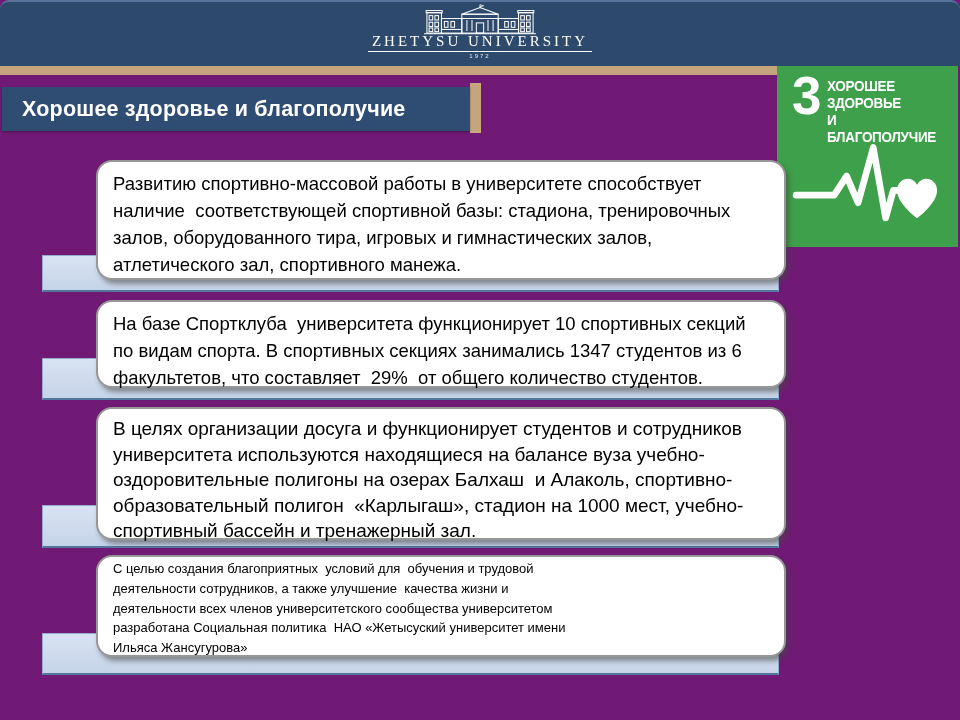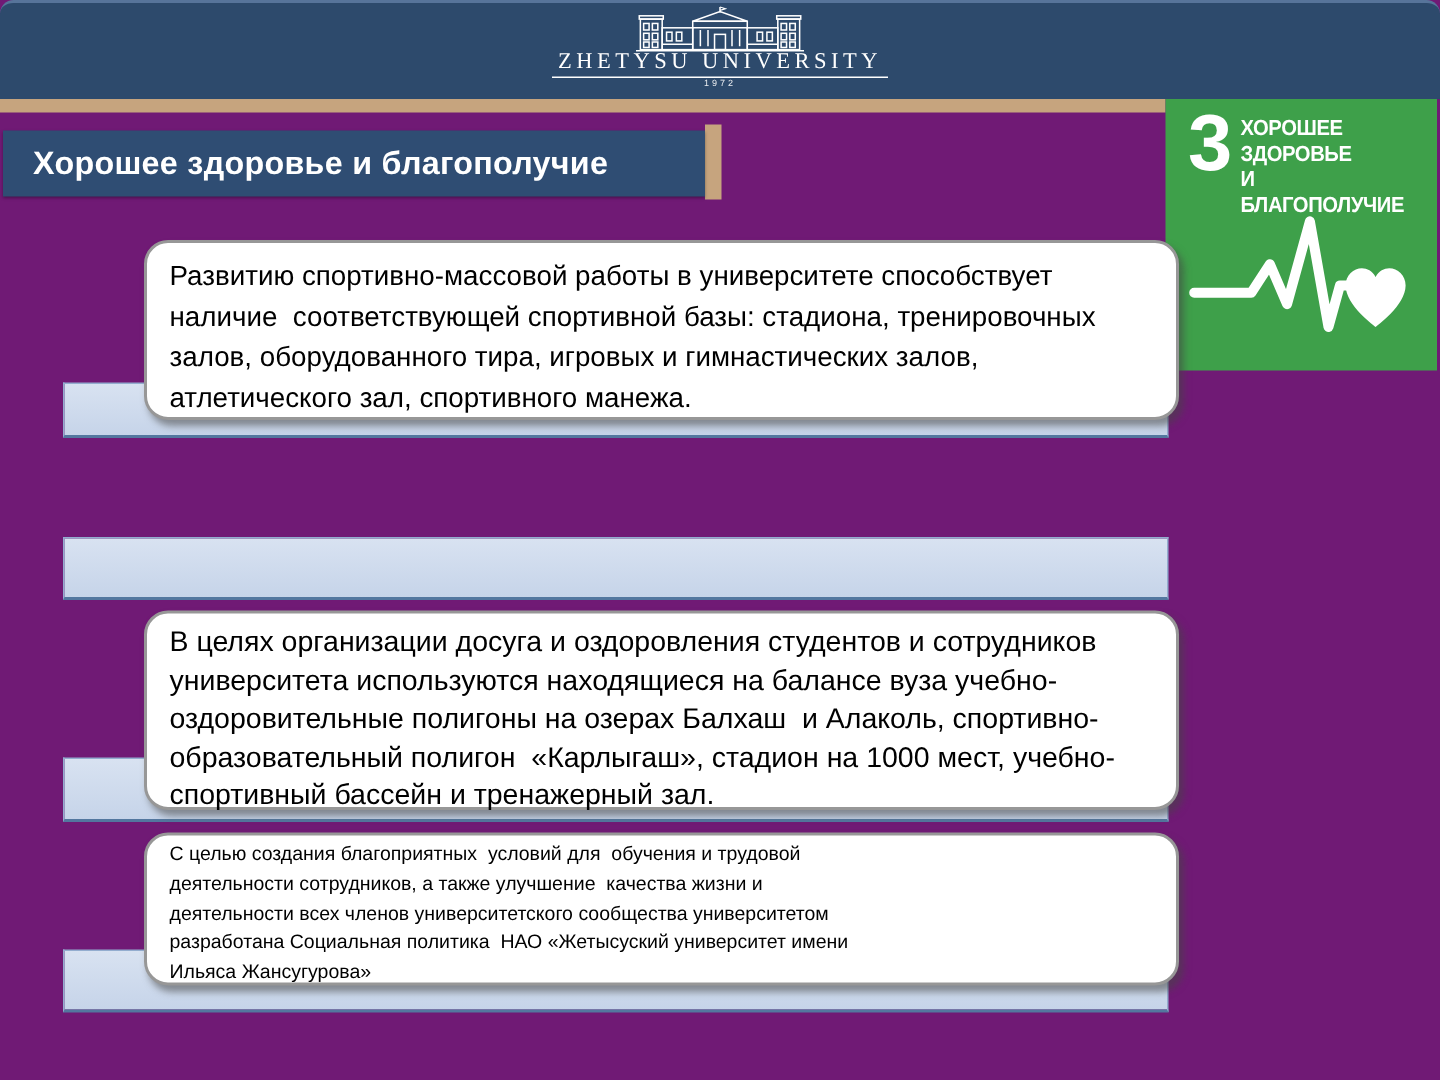--- a/index.html
+++ b/index.html
@@ -120,23 +120,26 @@
     </svg>
   </div>
 
   <div class="bar bar1"></div>
   <div class="box box1">Развитию спортивно-массовой работы в университете способствует
 наличие  соответствующей спортивной базы: стадиона, тренировочных
 залов, оборудованного тира, игровых и гимнастических залов,
 атлетического зал, спортивного манежа.</div>
 
   <div class="bar bar2"></div>
+  <div class="box box2">На базе Спортклуба  университета функционирует 10 спортивных секций
+по видам спорта. В спортивных секциях занимались 1347 студентов из 6
+факультетов, что составляет  29%  от общего количество студентов.</div>
 
   <div class="bar bar3"></div>
-  <div class="box box3">В целях организации досуга и оздоровления студентов и сотрудников
+  <div class="box box3">В целях организации досуга и функционирует студентов и сотрудников
 университета используются находящиеся на балансе вуза учебно-
 оздоровительные полигоны на озерах Балхаш  и Алаколь, спортивно-
 образовательный полигон  «Карлыгаш», стадион на 1000 мест, учебно-
 спортивный бассейн и тренажерный зал.</div>
 
   <div class="bar bar4"></div>
   <div class="box box4">С целью создания благоприятных  условий для  обучения и трудовой
 деятельности сотрудников, а также улучшение  качества жизни и
 деятельности всех членов университетского сообщества университетом
 разработана Социальная политика  НАО «Жетысуский университет имени

